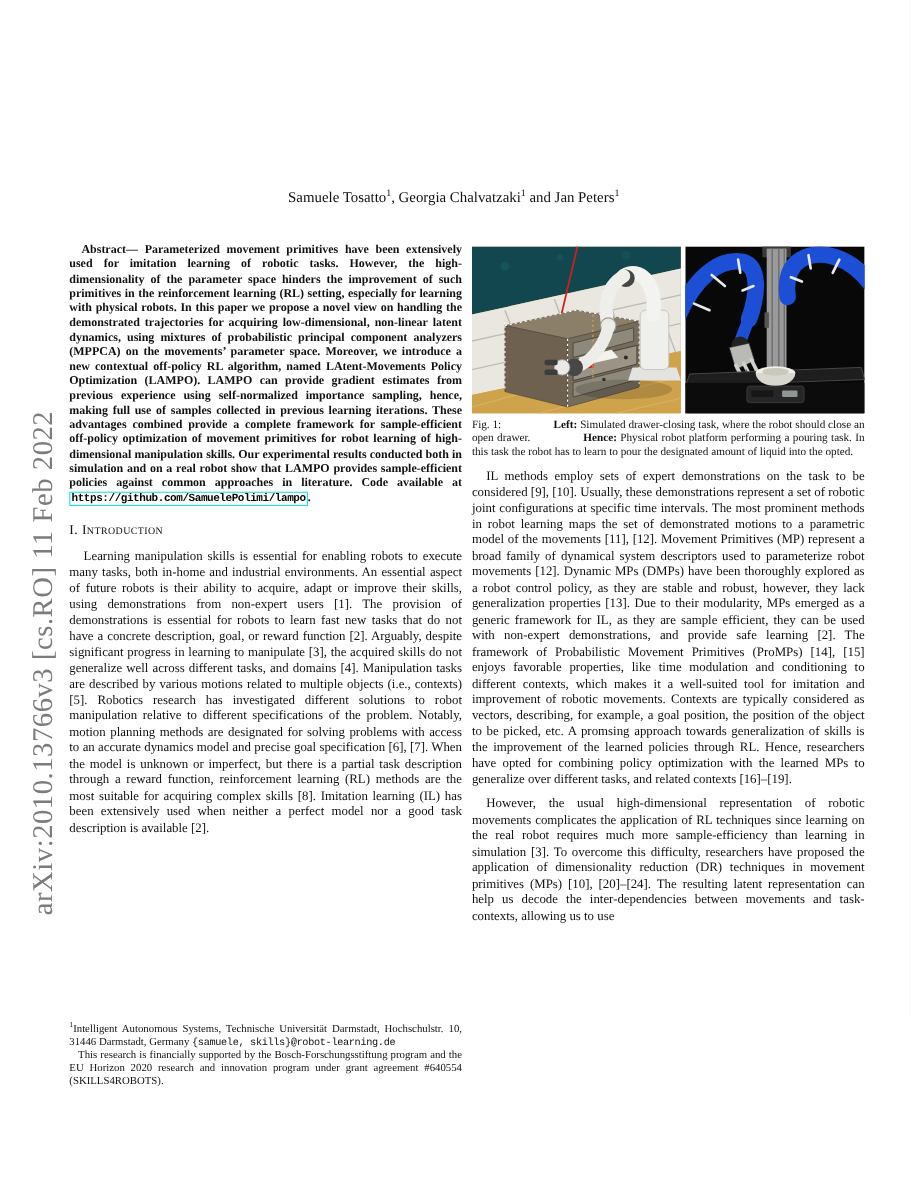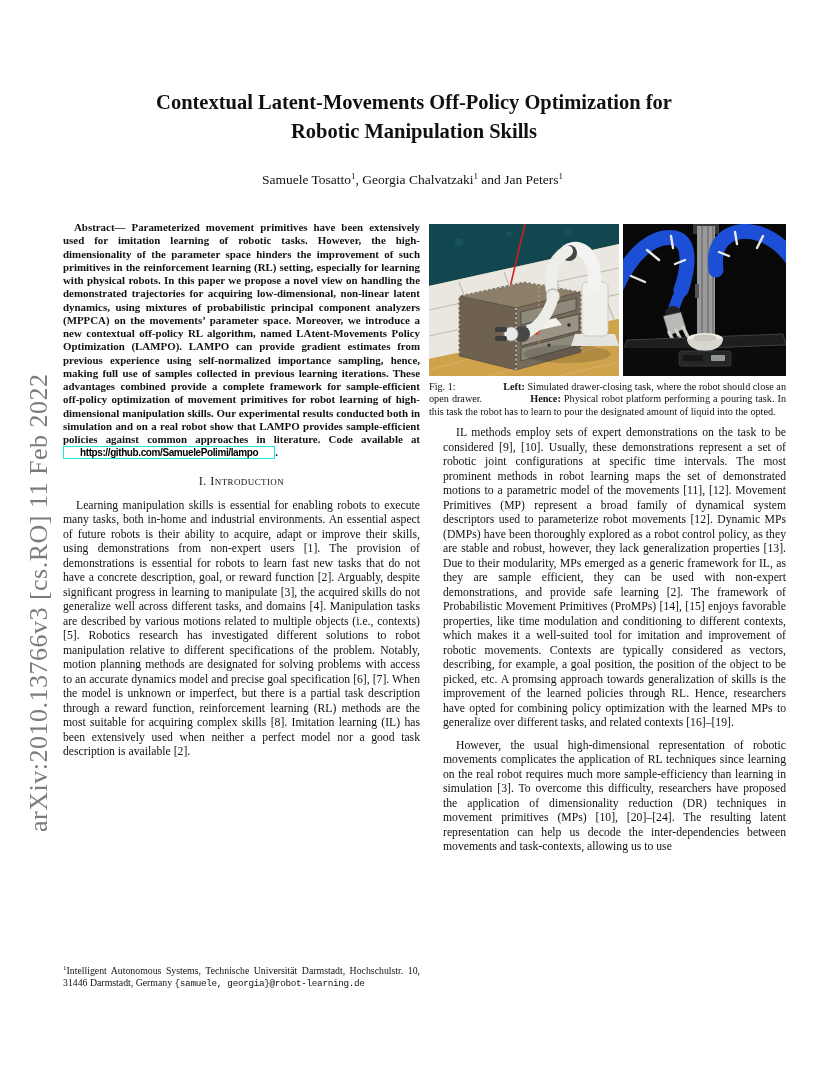--- a/index.html
+++ b/index.html
@@ -28,35 +28,35 @@
   
   .col-left  { position:absolute; left:63px;  top:221px; width:357px; height:792px; }
   .col-right { position:absolute; left:429px; top:224px; width:357px; }
   
   .abstract {
     margin:0; font-size:10.9px; font-weight:bold; line-height:1.215;
     text-align:justify; text-indent:11px;
   }
   .abs-label { }
   .code-link {
-    font-family:Liberation Sans, sans-serif;
+    font-family:Liberation Mono, monospace;
     font-size:10px; font-weight:bold; letter-spacing:-0.4px;
     color:#000; text-decoration:none;
-    border:1.5px solid var(--link-box,#1ae4e4); padding:0 16px;
+    border:1.5px solid var(--link-box,#1ae4e4); padding:0 1px;
   }
   .section-heading {
-    margin:14px 0 10px; text-align:center;
+    margin:14px 0 10px; 
     font-size:12.3px; font-weight:normal; font-variant:small-caps;
     letter-spacing:0.4px;
   }
   .body-par {
     margin:0; font-size:11.7px; line-height:1.24;
     text-align:justify; text-indent:13px;
   }
-  .col-right .body-par { margin-top:8px;margin-left:14px; }
+  .col-right .body-par { margin-top:8px; }
   
   .footnote {
     position:absolute; left:0; bottom:24px; width:357px;
     font-size:9.8px; line-height:1.2; text-align:justify;
   }
   .footnote p { margin:0; }
   .footnote sup { font-size:7px; }
   .footnote .funding { text-indent:8px; }
   .mono {
     font-family:"Liberation Mono","DejaVu Sans Mono",monospace;
@@ -73,38 +73,38 @@
 </style>
 </head>
 <body>
 
 <div class="page">
 
   <div class="arxiv-stamp">
     <span>arXiv:2010.13766v3  [cs.RO]  11 Feb 2022</span>
   </div>
 
-  <h1 class="title">Contextual Latent-Movements Off-Policy Optimization for Robotic Manipulation Skills</h1>
 
   <div class="authors">
     <span><span>Samuele Tosatto</span><sup>1</sup><span>, </span></span><span><span>Georgia Chalvatzaki</span><sup>1</sup><span> and </span></span><span><span>Jan Peters</span><sup>1</sup></span>
   </div>
 
   <div class="col-left">
     <p class="abstract">
       <span class="abs-label">Abstract</span><span>— </span><span>Parameterized movement primitives have been extensively used for imitation learning of robotic tasks. However, the high-dimensionality of the parameter space hinders the improvement of such primitives in the reinforcement learning (RL) setting, especially for learning with physical robots. In this paper we propose a novel view on handling the demonstrated trajectories for acquiring low-dimensional, non-linear latent dynamics, using mixtures of probabilistic principal component analyzers (MPPCA) on the movements’ parameter space. Moreover, we introduce a new contextual off-policy RL algorithm, named LAtent-Movements Policy Optimization (LAMPO). LAMPO can provide gradient estimates from previous experience using self-normalized importance sampling, hence, making full use of samples collected in previous learning iterations. These advantages combined provide a complete framework for sample-efficient off-policy optimization of movement primitives for robot learning of high-dimensional manipulation skills. Our experimental results conducted both in simulation and on a real robot show that LAMPO provides sample-efficient policies against common approaches in literature. Code available at</span>
       <a href="#" class="code-link">https://github.com/SamuelePolimi/lampo</a><span>.</span>
     </p>
 
     <h2 class="section-heading">I. Introduction</h2>
 
     <p class="body-par">Learning manipulation skills is essential for enabling robots to execute many tasks, both in-home and industrial environments. An essential aspect of future robots is their ability to acquire, adapt or improve their skills, using demonstrations from non-expert users [1]. The provision of demonstrations is essential for robots to learn fast new tasks that do not have a concrete description, goal, or reward function [2]. Arguably, despite significant progress in learning to manipulate [3], the acquired skills do not generalize well across different tasks, and domains [4]. Manipulation tasks are described by various motions related to multiple objects (i.e., contexts) [5]. Robotics research has investigated different solutions to robot manipulation relative to different specifications of the problem. Notably, motion planning methods are designated for solving problems with access to an accurate dynamics model and precise goal specification [6], [7]. When the model is unknown or imperfect, but there is a partial task description through a reward function, reinforcement learning (RL) methods are the most suitable for acquiring complex skills [8]. Imitation learning (IL) has been extensively used when neither a perfect model nor a good task description is available [2].</p>
 
     <div class="footnote">
-      <p><sup>1</sup><span>Intelligent Autonomous Systems, Technische Universität Darmstadt, Hochschulstr. 10, 31446 Darmstadt, Germany </span><span class="mono">{samuele, georgia}@robot-learning.de</span></p>
+      <p><sup>1</sup><span>Intelligent Autonomous Systems, Technische Universität Darmstadt, Hochschulstr. 10, 31446 Darmstadt, Germany </span><span class="mono">{samuele, skills}@robot-learning.de</span></p>
+      <p class="funding">This research is financially supported by the Bosch-Forschungsstiftung program and the EU Horizon 2020 research and innovation program under grant agreement #640554 (SKILLS4ROBOTS).</p>
     </div>
   </div>
 
   <div class="col-right">
     <figure>
       <div class="fig-images">
 
         <svg width="190" height="152" viewBox="0 0 190 152" role="img">
           <rect width="190" height="152" fill="#cfa34c"></rect>
           <polygon points="0,0 190,0 190,20 0,62" fill="#12474f"></polygon>

